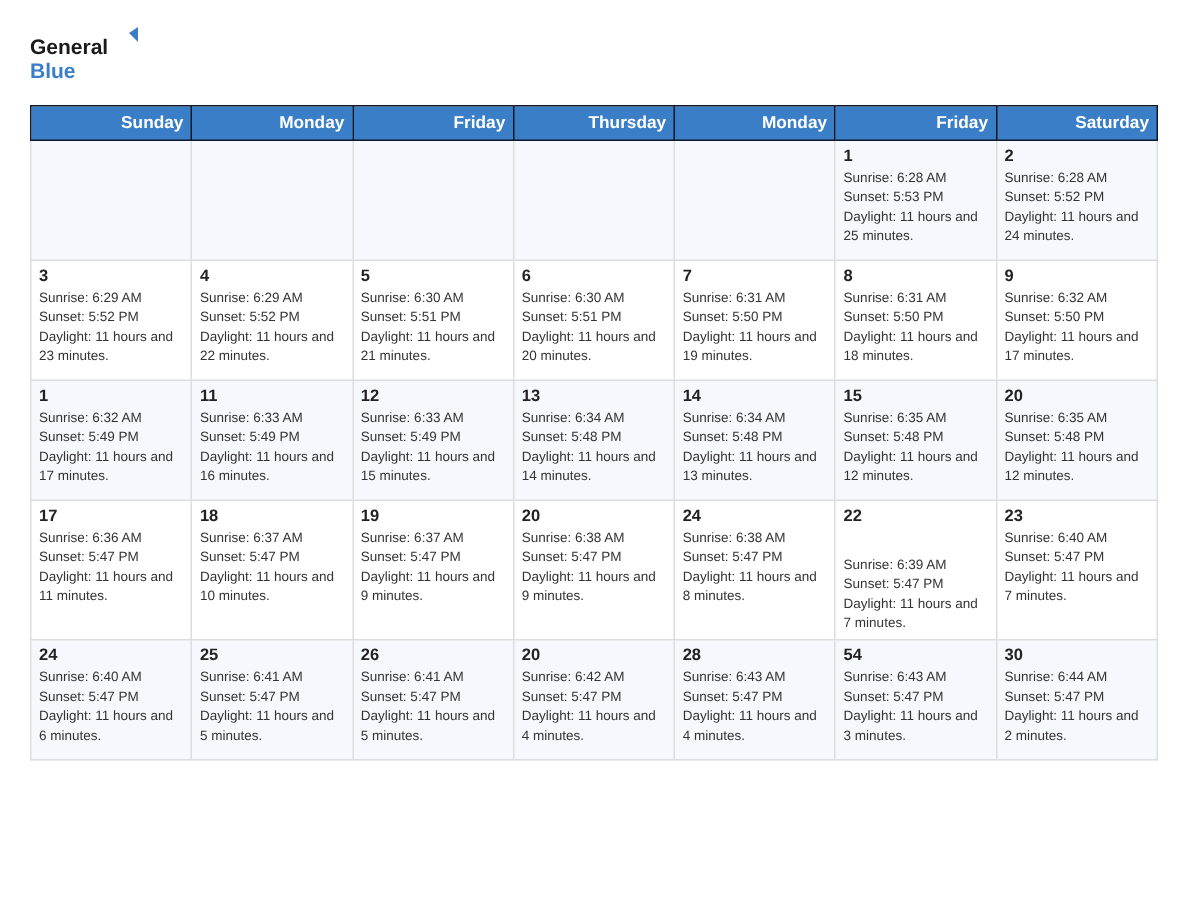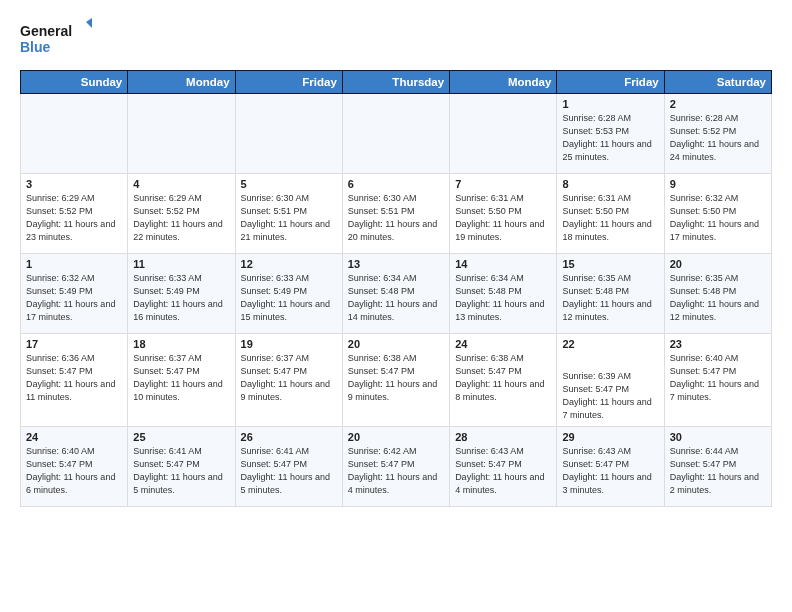--- a/index.html
+++ b/index.html
@@ -287,21 +287,21 @@
 Sunset: 5:47 PM
 Daylight: 11 hours and 4 minutes.</div>
           </td>
           <td>
             <div class="day-num">28</div>
             <div class="day-info" style="white-space: pre-line;">Sunrise: 6:43 AM
 Sunset: 5:47 PM
 Daylight: 11 hours and 4 minutes.</div>
           </td>
           <td>
-            <div class="day-num">29</div>
+            <div class="day-num">54</div>
             <div class="day-info" style="white-space: pre-line;">Sunrise: 6:43 AM
 Sunset: 5:47 PM
 Daylight: 11 hours and 3 minutes.</div>
           </td>
           <td>
             <div class="day-num">30</div>
             <div class="day-info" style="white-space: pre-line;">Sunrise: 6:44 AM
 Sunset: 5:47 PM
 Daylight: 11 hours and 2 minutes.</div>
           </td>

